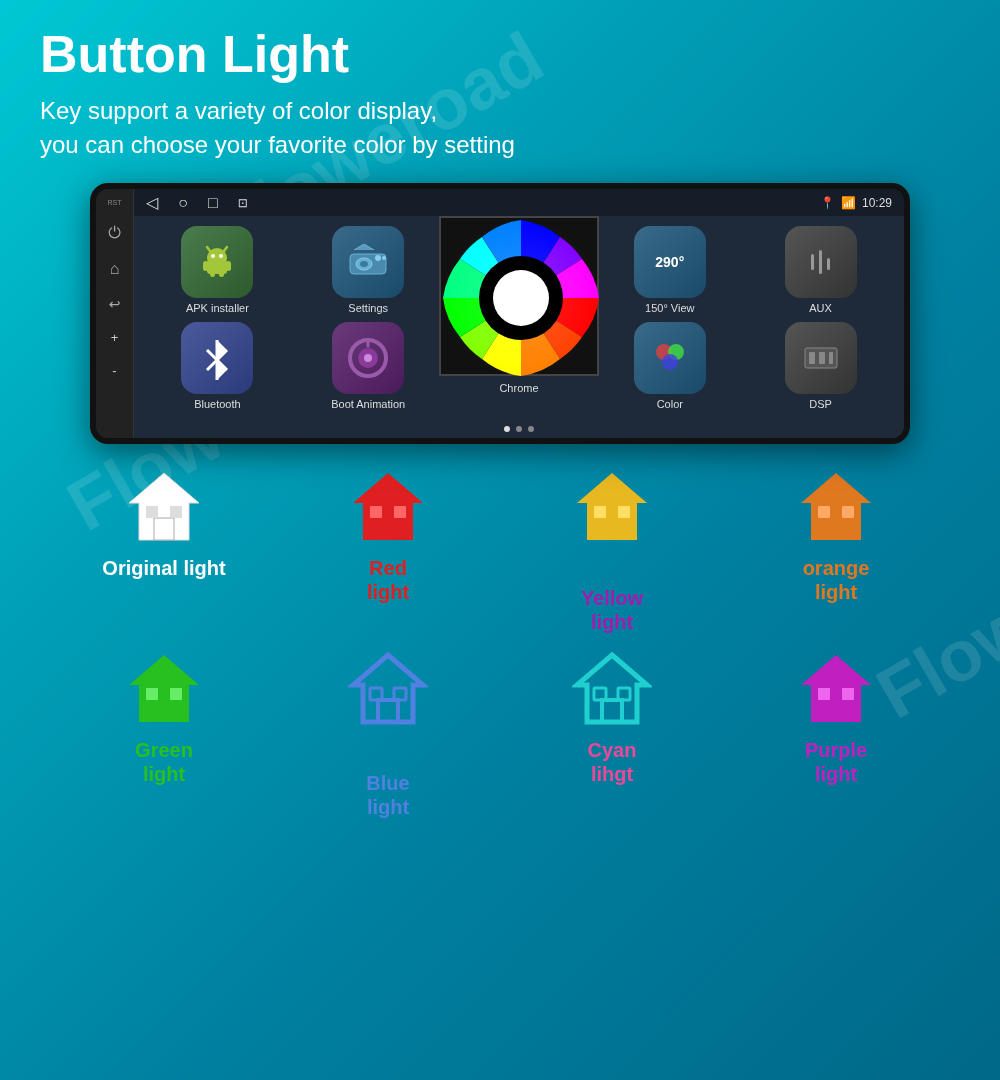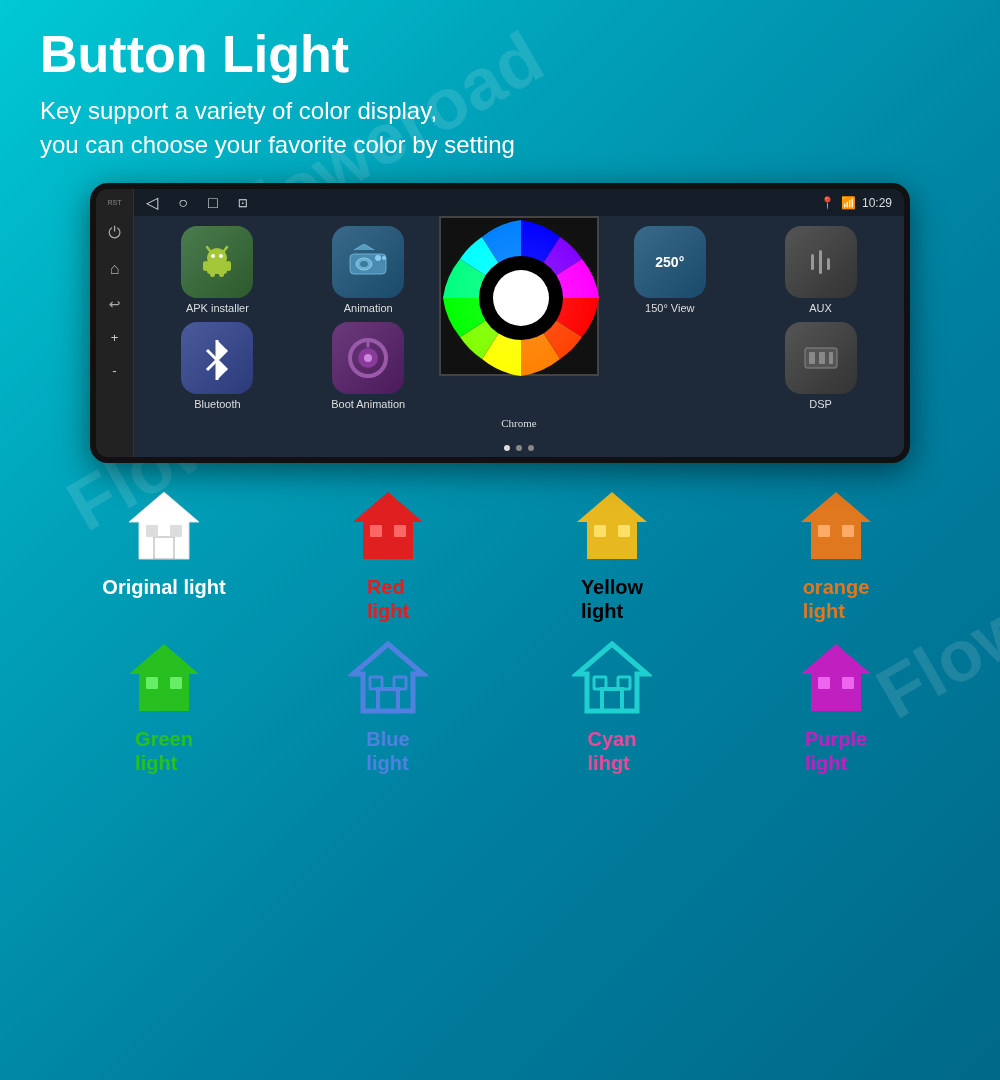--- a/index.html
+++ b/index.html
@@ -207,20 +207,21 @@
 
     .house-icon {
       width: 80px;
       height: 80px;
     }
 
     .light-label {
       color: white;
       font-size: 20px;
       font-weight: bold;
+      text-align: center;
       line-height: 1.2;
     }
 
   </style>
 </head>
 <body>
 
 <div class="watermark wm1">Floweroad</div>
 <div class="watermark wm2">Floweroad</div>
 <div class="watermark wm3">Flower</div>
@@ -286,21 +287,21 @@
             <div class="app-icon settings-bg">
               <svg width="44" height="36" viewBox="0 0 44 36">
                 <rect x="4" y="10" width="36" height="20" rx="4" fill="#4a8ab0" stroke="#6ab0d0" stroke-width="1"></rect>
                 <ellipse cx="18" cy="20" rx="8" ry="6" fill="#6ab0d0" stroke="#88ccee" stroke-width="1"></ellipse>
                 <ellipse cx="18" cy="20" rx="4" ry="3" fill="#3a7a9a"></ellipse>
                 <circle cx="32" cy="14" r="3" fill="#88ccee"></circle>
                 <circle cx="38" cy="14" r="2" fill="#88ccee"></circle>
                 <path d="M8 6 L18 0 L28 6" fill="#5a9abf" stroke="#6ab0d0" stroke-width="1"></path>
               </svg>
             </div>
-            <span class="app-label">Animation</span>
+            <span class="app-label">Settings</span>
           </div>
 
           <div style="position:relative; grid-column: 3; grid-row: 1 / 3;">
             <div style="position:absolute; top:-10px; left:50%; transform:translateX(-50%); background:#111; border:2px solid #444; width:160px; height:160px; z-index:20;">
               <svg width="160" height="160" viewBox="0 0 160 160">
                 <defs>
                   <radialGradient id="rg1" cx="50%" cy="50%" r="50%">
                     <stop offset="0%" stop-color="white" stop-opacity="1"></stop>
                     <stop offset="100%" stop-color="white" stop-opacity="0"></stop>
                   </radialGradient>
@@ -324,21 +325,21 @@
                 <circle cx="80" cy="80" r="78" fill="url(#rg1)" opacity="0.15"></circle>
 
                 <circle cx="80" cy="80" r="42" fill="black"></circle>
 
                 <circle cx="80" cy="80" r="28" fill="white"></circle>
               </svg>
             </div>
           </div>
 
           <div class="app-item" style="grid-column:4;">
-            <div class="app-icon view360-bg" style="font-size:14px; color:white; font-weight:bold;">250°</div>
+            <div class="app-icon view360-bg" style="font-size:14px; color:white; font-weight:bold;">290°</div>
             <span class="app-label">150° View</span>
           </div>
 
           <div class="app-item" style="grid-column:5;">
             <div class="app-icon aux-bg">
               <svg width="40" height="40" viewBox="0 0 40 40">
                 <rect x="10" y="12" width="3" height="16" rx="1.5" fill="#999"></rect>
                 <rect x="18" y="8" width="3" height="24" rx="1.5" fill="#999"></rect>
                 <rect x="26" y="16" width="3" height="12" rx="1.5" fill="#999"></rect>
               </svg>
@@ -364,34 +365,44 @@
               <svg width="44" height="44" viewBox="0 0 44 44">
                 <circle cx="22" cy="22" r="18" fill="none" stroke="#9a5aaa" stroke-width="4"></circle>
                 <circle cx="22" cy="22" r="10" fill="#8a3a9a"></circle>
                 <path d="M22 10 L22 4" stroke="#9a5aaa" stroke-width="3" stroke-linecap="round"></path>
                 <circle cx="22" cy="22" r="4" fill="#cc88dd"></circle>
               </svg>
             </div>
             <span class="app-label">Boot Animation</span>
           </div>
 
+          <div class="app-item" style="grid-column:4;">
+            <div class="app-icon color-bg">
+              <svg width="44" height="44" viewBox="0 0 44 44">
+                <circle cx="16" cy="16" r="8" fill="#e04040" opacity="0.8"></circle>
+                <circle cx="28" cy="16" r="8" fill="#40e040" opacity="0.8"></circle>
+                <circle cx="22" cy="26" r="8" fill="#4040e0" opacity="0.8"></circle>
+              </svg>
+            </div>
+            <span class="app-label">Color</span>
+          </div>
 
           <div class="app-item" style="grid-column:5;">
             <div class="app-icon dsp-bg">
               <svg width="44" height="44" viewBox="0 0 44 44">
                 <rect x="6" y="12" width="32" height="20" rx="2" fill="#555" stroke="#888" stroke-width="1"></rect>
                 <rect x="10" y="16" width="6" height="12" rx="1" fill="#888"></rect>
                 <rect x="20" y="16" width="6" height="12" rx="1" fill="#888"></rect>
                 <rect x="30" y="16" width="4" height="12" rx="1" fill="#888"></rect>
               </svg>
             </div>
             <span class="app-label">DSP</span>
           </div>
 
-          <div class="app-item" style="grid-column:3; grid-row:2; margin-top:95px;font-family:Liberation Serif, serif;">
+          <div class="app-item" style="grid-column:3; grid-row:2; margin-top:60px;">
             <span class="app-label">Chrome</span>
           </div>
 
         </div>
 
         <div class="page-dots">
           <div class="page-dot active"></div>
           <div class="page-dot"></div>
           <div class="page-dot"></div>
         </div>
@@ -422,21 +433,21 @@
       <div class="light-label" style="color:#e02020;">Red<br>light</div>
     </div>
 
     <div class="light-item">
       <svg class="house-icon" viewBox="0 0 80 80">
         <polygon points="40,5 75,35 65,35 65,72 15,72 15,35 5,35" fill="#e8b820"></polygon>
         <rect x="30" y="50" width="20" height="22" fill="#e8b820"></rect>
         <rect x="22" y="38" width="12" height="12" rx="1" fill="#ffe066"></rect>
         <rect x="46" y="38" width="12" height="12" rx="1" fill="#ffe066"></rect>
       </svg>
-      <div class="light-label" style="color:#000000;">Yellow<br>light</div>
+      <div class="light-label" style="color:#a21caf;margin-top:30px;">Yellow<br>light</div>
     </div>
 
     <div class="light-item">
       <svg class="house-icon" viewBox="0 0 80 80">
         <polygon points="40,5 75,35 65,35 65,72 15,72 15,35 5,35" fill="#e07820"></polygon>
         <rect x="30" y="50" width="20" height="22" fill="#e07820"></rect>
         <rect x="22" y="38" width="12" height="12" rx="1" fill="#ffaa66"></rect>
         <rect x="46" y="38" width="12" height="12" rx="1" fill="#ffaa66"></rect>
       </svg>
       <div class="light-label" style="color:#e07820;">orange<br>light</div>
@@ -452,21 +463,21 @@
       <div class="light-label" style="color:#28c020;">Green<br>light</div>
     </div>
 
     <div class="light-item">
       <svg class="house-icon" viewBox="0 0 80 80">
         <polygon points="40,5 75,35 65,35 65,72 15,72 15,35 5,35" fill="none" stroke="#5080e0" stroke-width="5"></polygon>
         <rect x="30" y="50" width="20" height="22" fill="none" stroke="#5080e0" stroke-width="4"></rect>
         <rect x="22" y="38" width="12" height="12" rx="1" fill="none" stroke="#5080e0" stroke-width="3"></rect>
         <rect x="46" y="38" width="12" height="12" rx="1" fill="none" stroke="#5080e0" stroke-width="3"></rect>
       </svg>
-      <div class="light-label" style="color:#5080e0;">Blue<br>light</div>
+      <div class="light-label" style="color:#5080e0;margin-top:33px;">Blue<br>light</div>
     </div>
 
     <div class="light-item">
       <svg class="house-icon" viewBox="0 0 80 80">
         <polygon points="40,5 75,35 65,35 65,72 15,72 15,35 5,35" fill="none" stroke="#20d0d0" stroke-width="5"></polygon>
         <rect x="30" y="50" width="20" height="22" fill="none" stroke="#20d0d0" stroke-width="4"></rect>
         <rect x="22" y="38" width="12" height="12" rx="1" fill="none" stroke="#20d0d0" stroke-width="3"></rect>
         <rect x="46" y="38" width="12" height="12" rx="1" fill="none" stroke="#20d0d0" stroke-width="3"></rect>
       </svg>
       <div class="light-label" style="color:#ec4899;">Cyan<br>lihgt</div>

